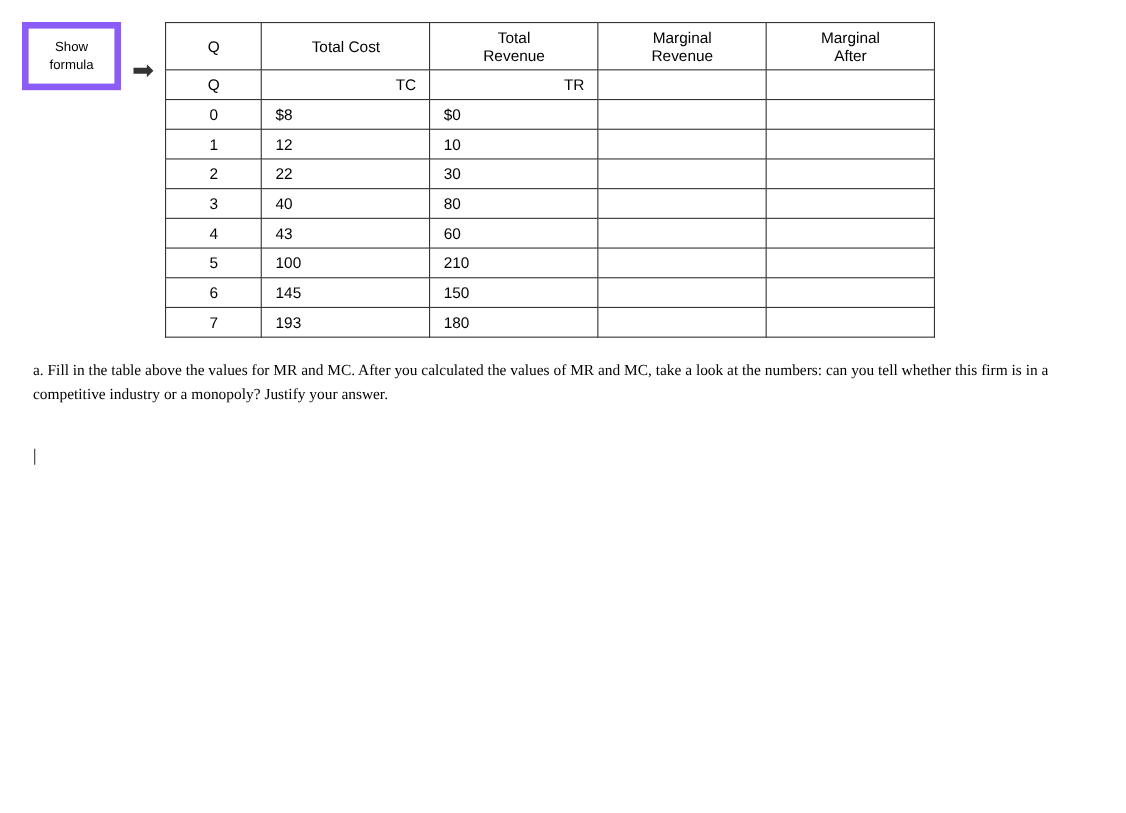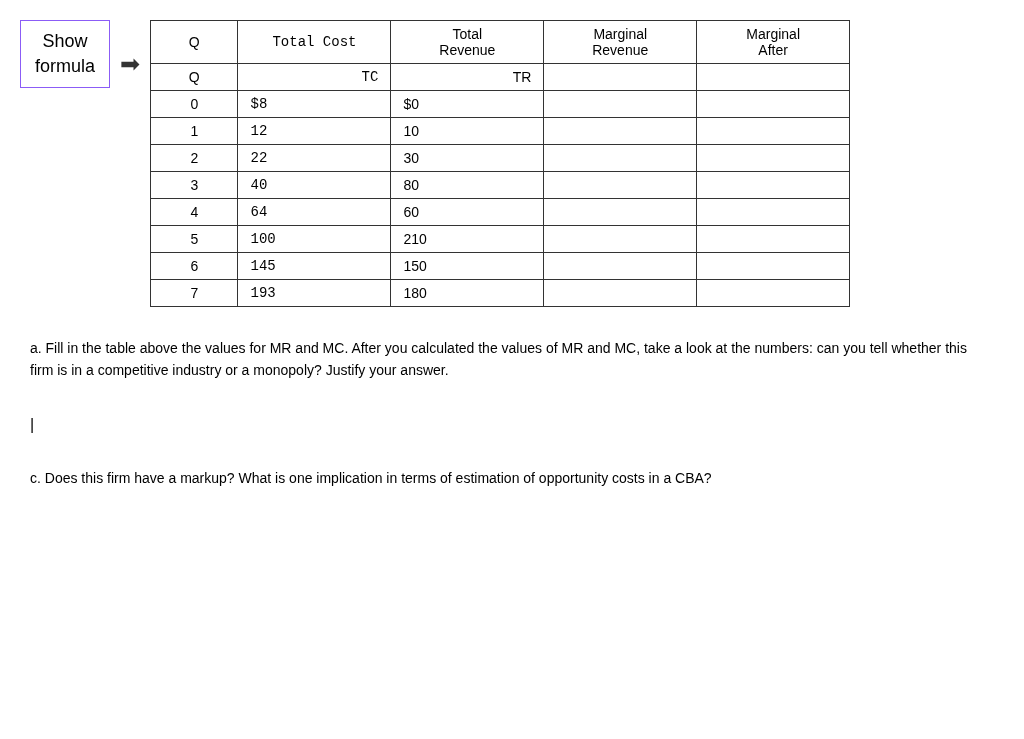--- a/index.html
+++ b/index.html
@@ -26,23 +26,23 @@
 
     .top-section {
       display: flex;
       flex-direction: row;
       align-items: flex-start;
       gap: 10px;
       margin-bottom: 20px;
     }
 
     .show-formula-btn {
-      border: 1px solid #8b5cf6;
+      border: 6px solid #8b5cf6;
       padding: 8px 10px;
-      font-size: 18px;
+      font-size: 12px;
       min-width: 90px;
       background: #ffffff;
       cursor: pointer;
       text-align: center;
       line-height: 1.4;
     }
 
     .arrow-container {
       display: flex;
       align-items: center;
@@ -74,21 +74,20 @@
       text-align: center;
     }
 
     .col-q {
       width: 60px;
       text-align: center;
     }
 
     .col-tc {
       width: 140px;
-      font-family: Liberation Mono, monospace;
     }
 
     .col-tr {
       width: 140px;
     }
 
     .col-mr {
       width: 140px;
     }
 
@@ -102,22 +101,22 @@
 
     .sub-header-row td {
       font-style: normal;
     }
 
     .data-row td {
       text-align: left;
     }
 
     .questions-section {
-      margin-top: 10px;
       padding: 0 10px;
+      font-family: Liberation Serif, serif;
     }
 
     .question-a {
       margin-bottom: 30px;
       line-height: 1.6;
     }
 
     .question-b {
       margin-bottom: 30px;
       line-height: 1.6;
@@ -204,21 +203,21 @@
           </tr>
           <tr class="data-row">
             <td class="col-q" style="text-align:center;">3</td>
             <td class="col-tc">40</td>
             <td class="col-tr">80</td>
             <td class="col-mr empty-cell"></td>
             <td class="col-mc empty-cell"></td>
           </tr>
           <tr class="data-row">
             <td class="col-q" style="text-align:center;">4</td>
-            <td class="col-tc">64</td>
+            <td class="col-tc">43</td>
             <td class="col-tr">60</td>
             <td class="col-mr empty-cell"></td>
             <td class="col-mc empty-cell"></td>
           </tr>
           <tr class="data-row">
             <td class="col-q" style="text-align:center;">5</td>
             <td class="col-tc">100</td>
             <td class="col-tr">210</td>
             <td class="col-mr empty-cell"></td>
             <td class="col-mc empty-cell"></td>
@@ -245,19 +244,16 @@
   <div class="questions-section">
 
     <div class="question-a">
       <p>a. Fill in the table above the values for MR and MC. After you calculated the values of MR and MC, take a look at the numbers: can you tell whether this firm is in a competitive industry or a monopoly? Justify your answer.</p>
     </div>
 
     <div class="question-b">
       <span class="question-b-cursor">|</span>
     </div>
 
-    <div class="question-c">
-      <p>c. Does this firm have a markup? What is one implication in terms of estimation of opportunity costs in a CBA?</p>
-    </div>
 
   </div>
 
 </div>
 
 </body></html>

